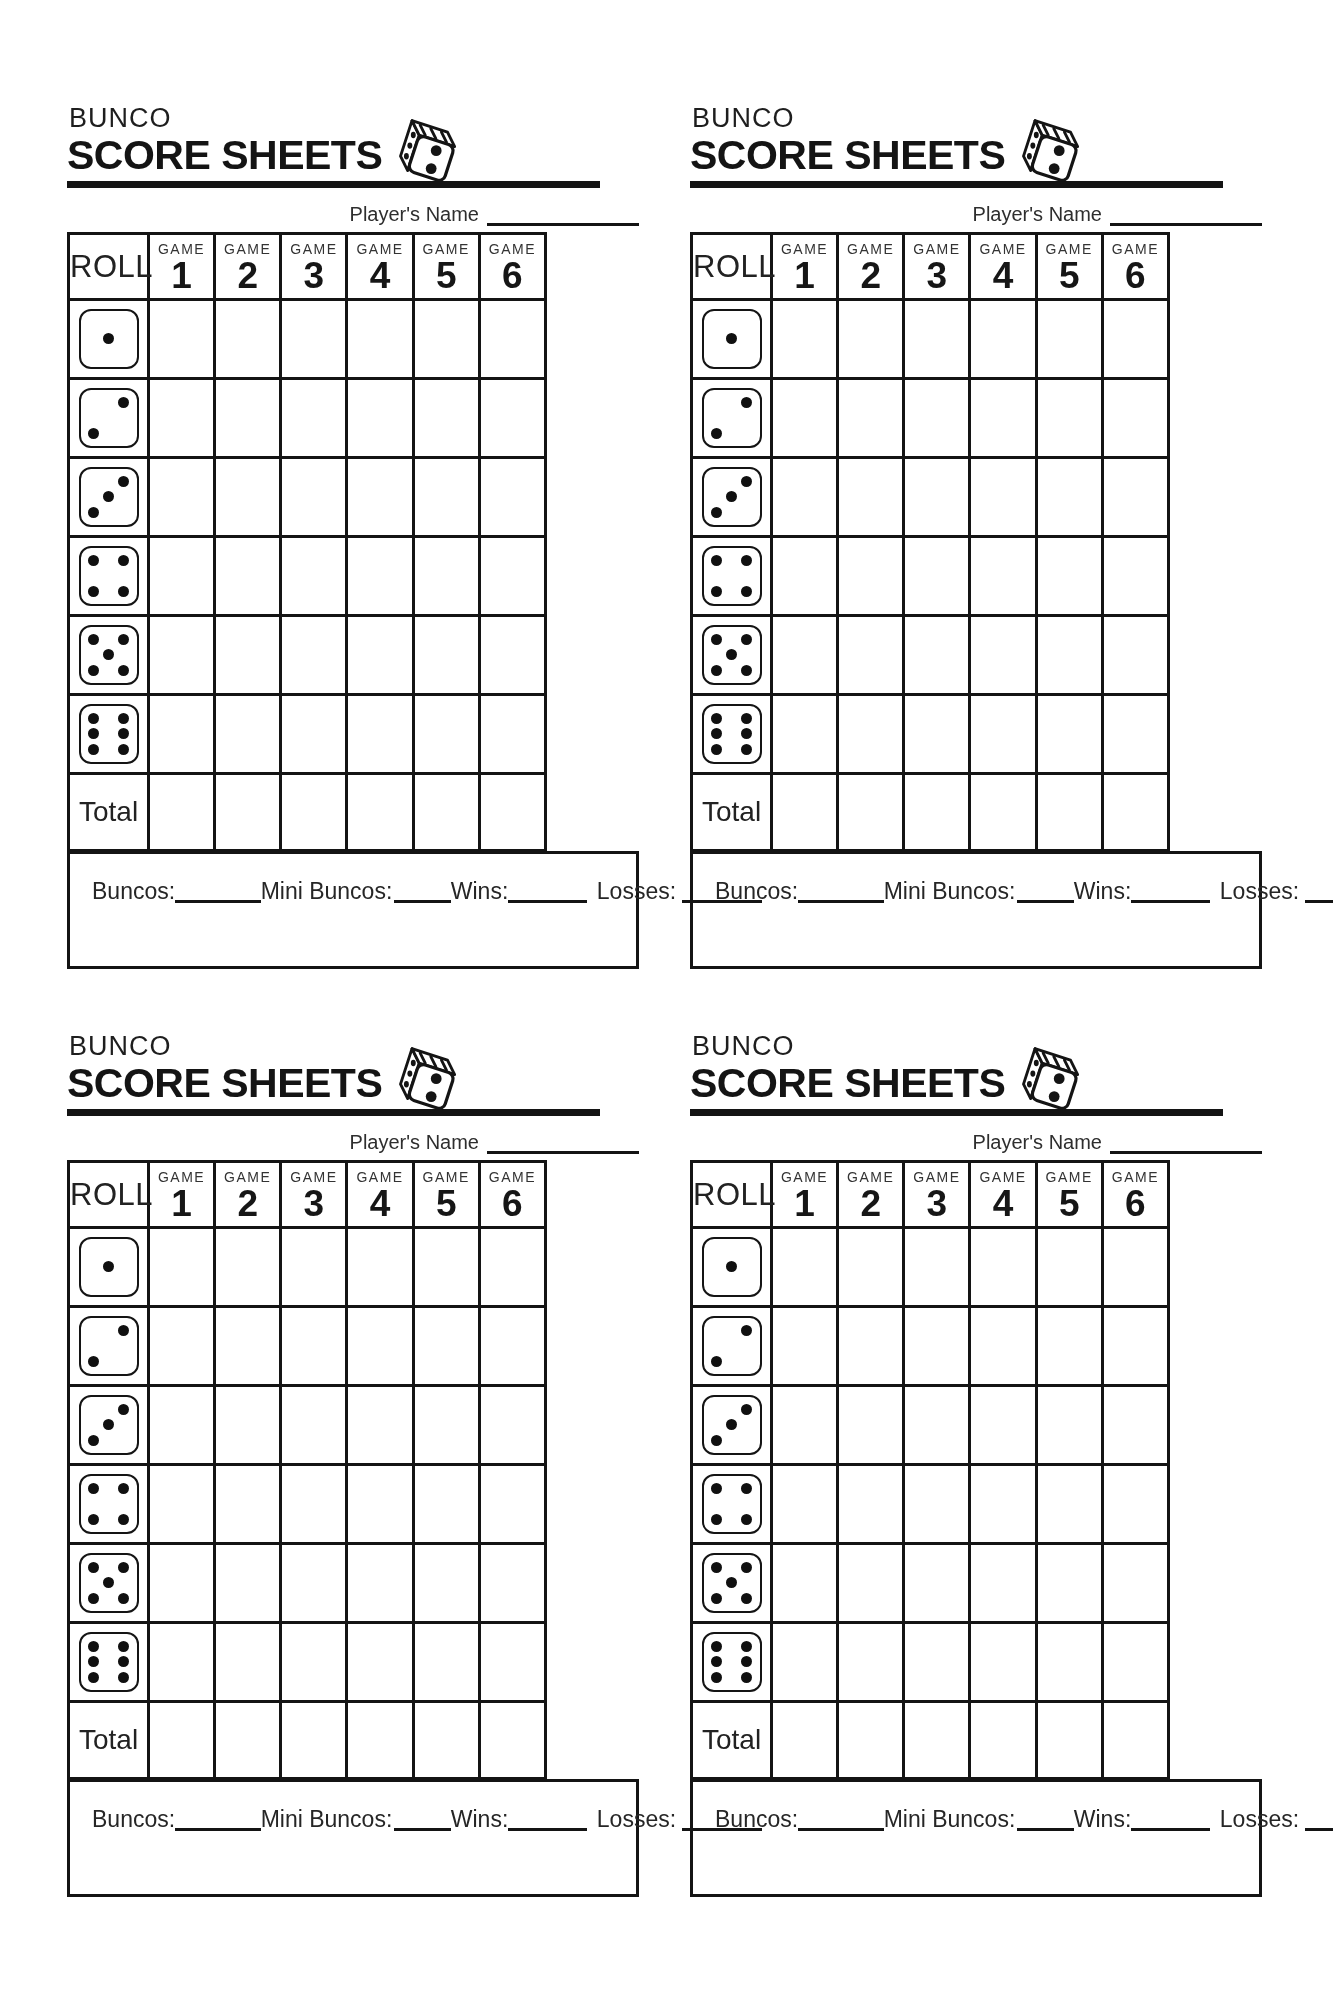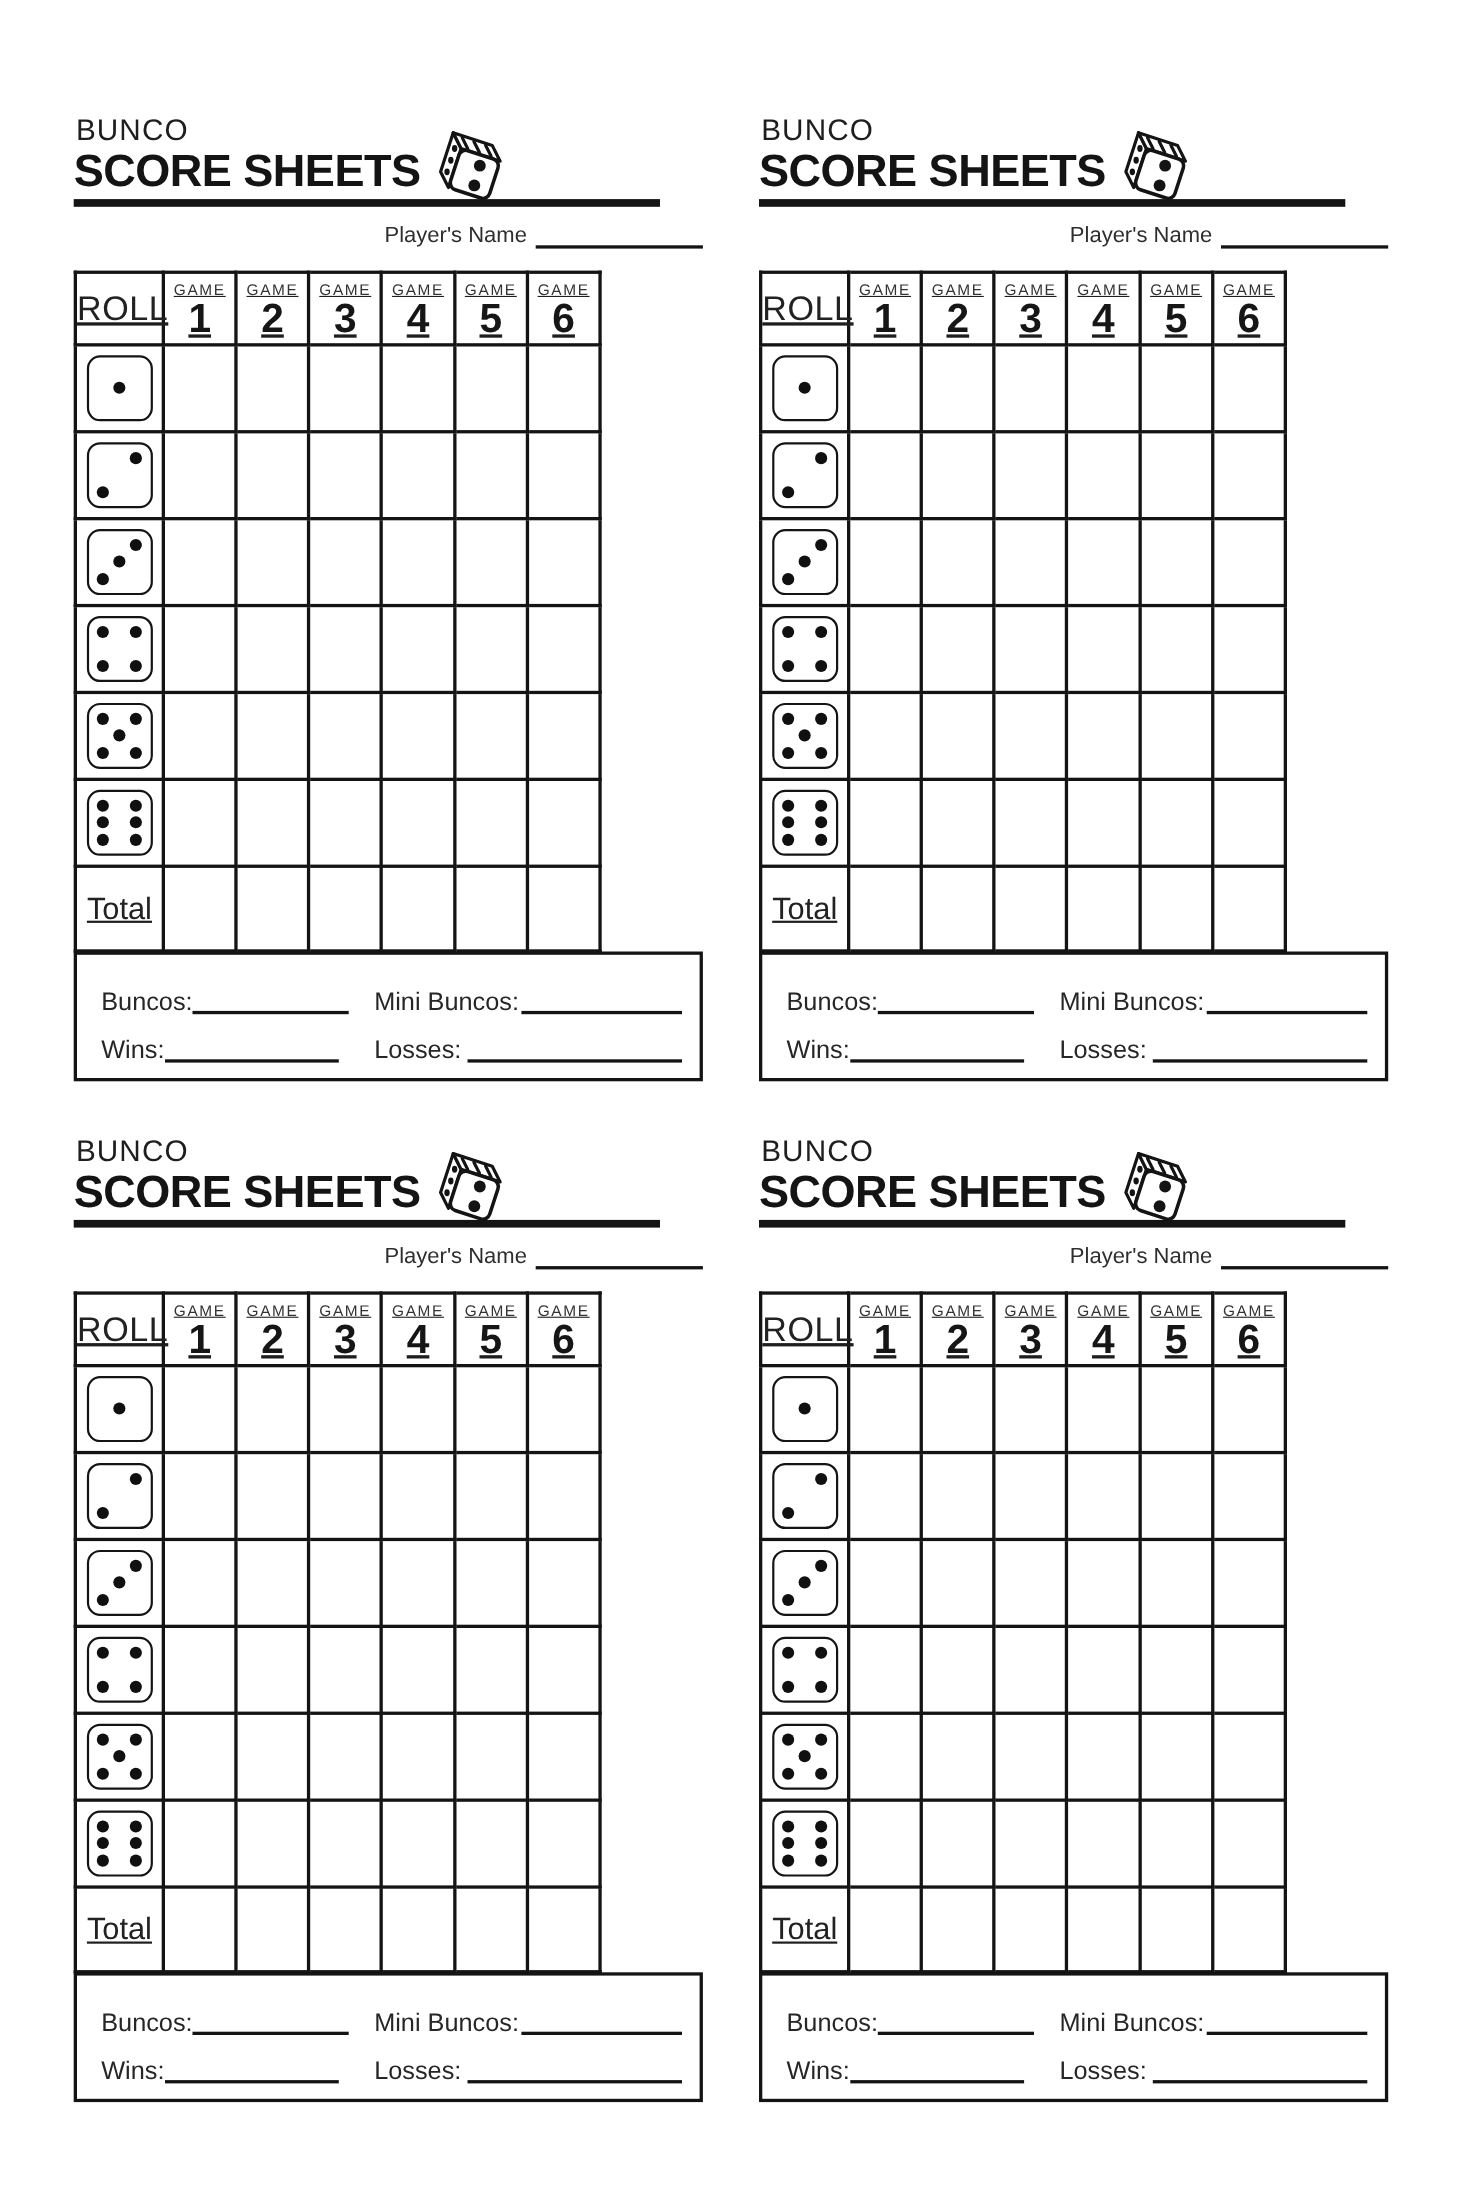--- a/index.html
+++ b/index.html
@@ -32,21 +32,21 @@
 
   
   .player-row{
     display:flex;justify-content:flex-end;align-items:flex-end;
     margin-top:14px;height:24px;font-size:20px;color:#2e2e2e;
   }
   .player-line{width:152px;border-bottom:3px solid #141414;height:18px;margin-left:8px;}
 
   
   .score-table{
-    border-collapse:collapse;margin-top:20px;width:480px;table-layout:fixed;text-decoration:underline;
+    border-collapse:collapse;margin-top:6px;width:480px;table-layout:fixed;
   }
   .score-table td{border:3px solid #141414;padding:0;vertical-align:middle;}
   .header-row td{height:63px;}
   .roll-cell{
     font-size:31px;font-weight:300;color:#222222;text-align:center;letter-spacing:0.5px;
   }
   .game-cell{text-align:center;}
   .game-word{font-size:14px;letter-spacing:1.5px;color:#333333;line-height:16px;margin-top:2px;font-weight:400;}
   .game-num{font-size:37px;font-weight:800;color:#161616;line-height:38px;}
   .die-row td{height:76px;}
@@ -57,21 +57,21 @@
     padding:5px;box-sizing:border-box;background:#ffffff;
   }
   .pip{width:11px;height:11px;border-radius:50%;background:#101010;align-self:center;justify-self:center;}
   .total-row td{height:74px;}
   .total-cell{font-size:28px;font-weight:300;color:#222222;padding-left:9px !important;}
 
   
   .footer-box{
     border:3px solid #141414;margin-top:-1px;box-sizing:border-box;
     height:118px;padding:10px 16px 8px 22px;
-    display:flex;flex-direction:column;justify-content:space-evenly;
+    display:flex;flex-direction:row;justify-content:space-evenly;
   }
   .f-row{display:flex;align-items:flex-end;height:40px;font-size:23px;color:#262626;font-weight:300;}
   .f-left{width:47%;display:flex;align-items:flex-end;}
   .f-right{flex:1;display:flex;align-items:flex-end;}
   .f-label{white-space:nowrap;line-height:26px;}
   .blank-line{border-bottom:3px solid #141414;height:12px;margin-bottom:1px;}
   .line-buncos{width:142px;}
   .line-wins{width:158px;margin-right:10px;}
   .line-grow{flex:1;margin-left:2px;}
   .gap-s{margin-left:6px;}

